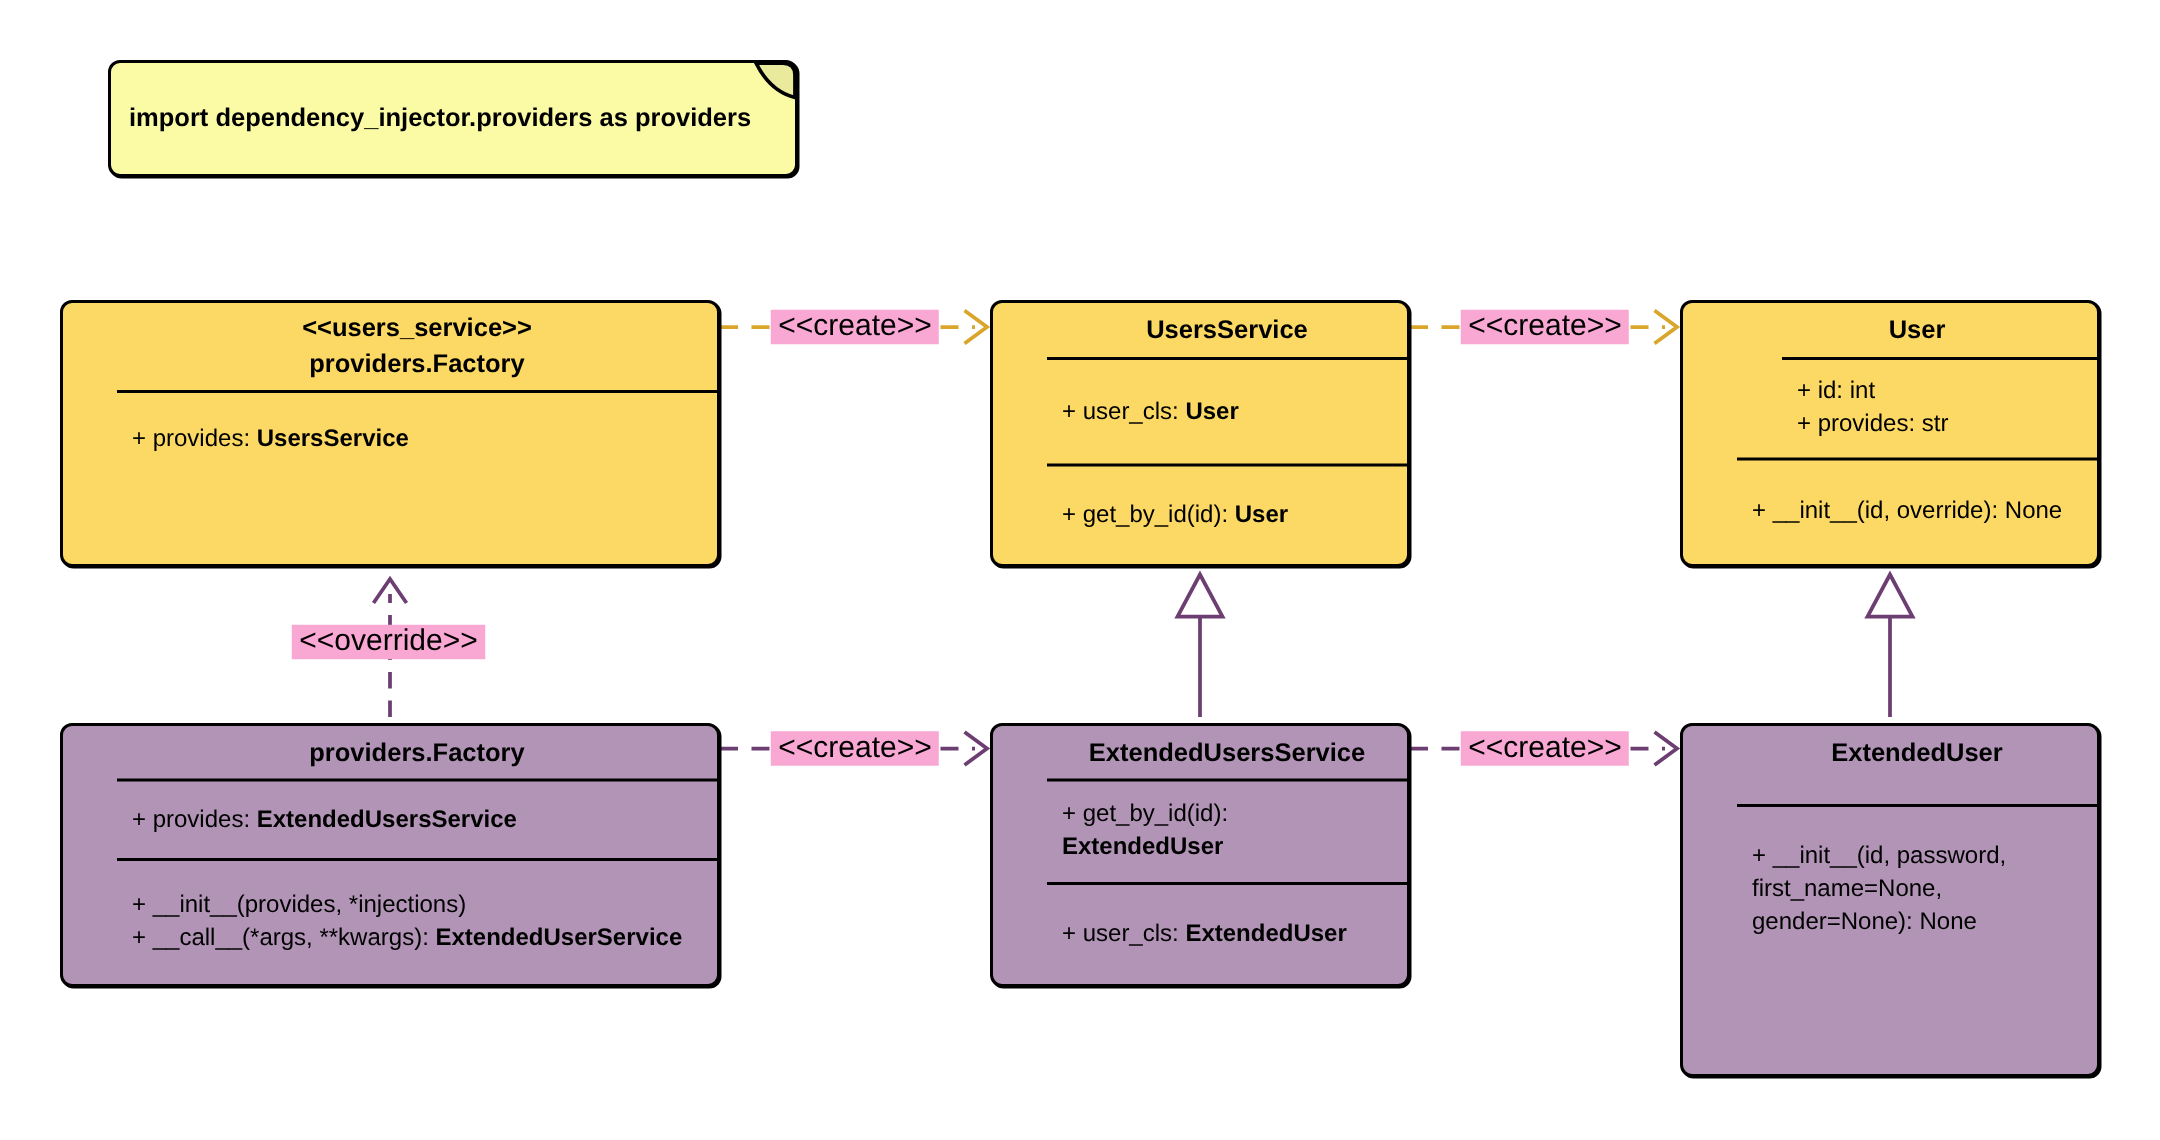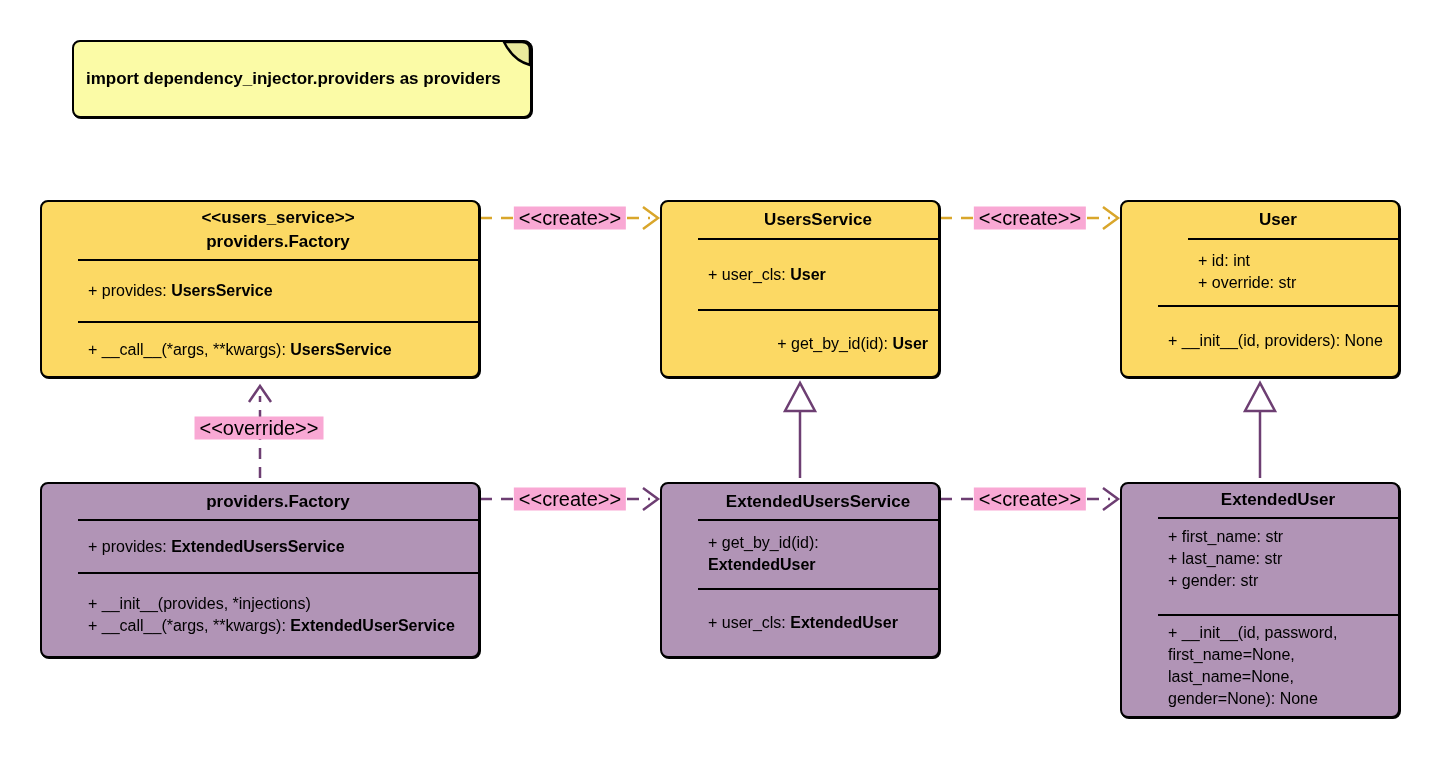--- a/index.html
+++ b/index.html
@@ -31,21 +31,21 @@
   }
   .uml-class.purple{background:#B194B6;}
   .compartment{box-sizing:border-box;display:flex;flex-direction:column;justify-content:center;}
   .compartment.title{align-items:center;font-weight:bold;font-size:17px;line-height:24px;text-align:center;}
   .compartment.attrs,.compartment.ops{border-top:2px solid #000;padding:4px 10px;}
   .member-line b{font-weight:bold;}
   
   .box-a{left:40px;top:200px;width:440px;height:178px;}
   .box-a .title{height:58px;} .box-a .attrs{height:64px;} .box-a .ops{height:56px;}
   .box-b{left:660px;top:200px;width:280px;height:178px;}
-  .box-b .title{height:37px;} .box-b .attrs{height:73px;} .box-b .ops{height:68px;align-items:flex-end;}
+  .box-b .title{height:37px;} .box-b .attrs{height:73px;} .box-b .ops{height:68px;}
   .box-c{left:1120px;top:200px;width:280px;height:178px;}
   .box-c .title{height:37px;} .box-c .attrs{height:68px;margin-left:30px;} .box-c .ops{height:73px;}
   .box-d{left:40px;top:482px;width:440px;height:176px;}
   .box-d .title{height:36px;} .box-d .attrs{height:54px;} .box-d .ops{height:86px;}
   .box-e{left:660px;top:482px;width:280px;height:176px;}
   .box-e .title{height:36px;} .box-e .attrs{height:70px;} .box-e .ops{height:70px;}
   .box-f{left:1120px;top:482px;width:280px;height:236px;}
   .box-f .title{height:36px;} .box-f .attrs{height:89px;} .box-f .ops{height:111px;margin-top:16px;}
   
   #edges{position:absolute;left:0;top:0;width:1440px;height:760px;pointer-events:none;}
@@ -111,47 +111,44 @@
   </div>
 
   <div class="uml-class box-a">
     <div class="compartment title">
       <div>&lt;&lt;users_service&gt;&gt;</div>
       <div>providers.Factory</div>
     </div>
     <div class="compartment attrs">
       <div class="member-line"><span>+ provides: </span><b>UsersService</b></div>
     </div>
-    <div class="compartment ops">
-      <div class="member-line"><span>+ __call__(*args, **kwargs): </span><b>UsersService</b></div>
-    </div>
   </div>
 
   <div class="uml-class box-b">
     <div class="compartment title">
       <div>UsersService</div>
     </div>
     <div class="compartment attrs">
       <div class="member-line"><span>+ user_cls: </span><b>User</b></div>
     </div>
     <div class="compartment ops">
       <div class="member-line"><span>+ get_by_id(id): </span><b>User</b></div>
     </div>
   </div>
 
   <div class="uml-class box-c">
     <div class="compartment title">
       <div>User</div>
     </div>
     <div class="compartment attrs">
       <div class="member-line"><span>+ id: int</span><b></b></div>
-      <div class="member-line"><span>+ override: str</span><b></b></div>
+      <div class="member-line"><span>+ provides: str</span><b></b></div>
     </div>
     <div class="compartment ops">
-      <div class="member-line"><span>+ __init__(id, providers): None</span><b></b></div>
+      <div class="member-line"><span>+ __init__(id, override): None</span><b></b></div>
     </div>
   </div>
 
   <div class="uml-class purple box-d">
     <div class="compartment title">
       <div>providers.Factory</div>
     </div>
     <div class="compartment attrs">
       <div class="member-line"><span>+ provides: </span><b>ExtendedUsersService</b></div>
     </div>
@@ -170,26 +167,20 @@
     </div>
     <div class="compartment attrs">
       <div class="member-line"><span>+ user_cls: </span><b>ExtendedUser</b></div>
     </div>
   </div>
 
   <div class="uml-class purple box-f">
     <div class="compartment title">
       <div>ExtendedUser</div>
     </div>
-    <div class="compartment attrs">
-      <div class="member-line"><span>+ first_name: str</span><b></b></div>
-      <div class="member-line"><span>+ last_name: str</span><b></b></div>
-      <div class="member-line"><span>+ gender: str</span><b></b></div>
-    </div>
     <div class="compartment ops">
       <div class="member-line"><span>+ __init__(id, password,</span><b></b></div>
       <div class="member-line"><span>first_name=None,</span><b></b></div>
-      <div class="member-line"><span>last_name=None,</span><b></b></div>
       <div class="member-line"><span>gender=None): None</span><b></b></div>
     </div>
   </div>
 
 </div>
 
 </body></html>

